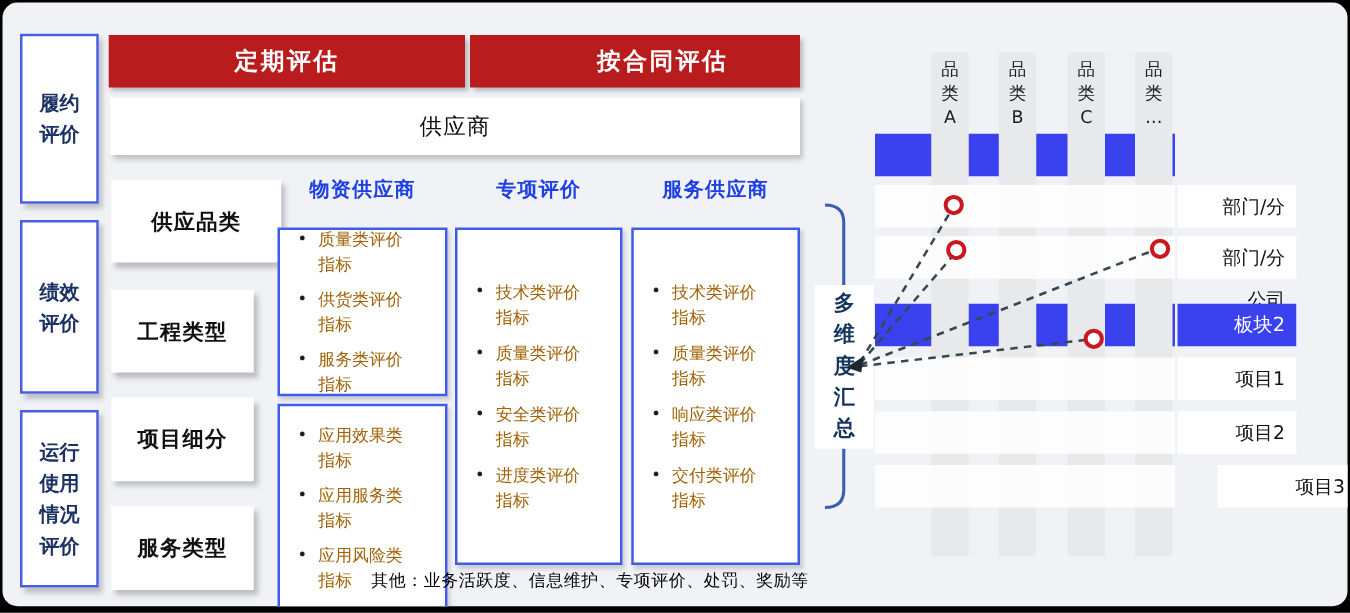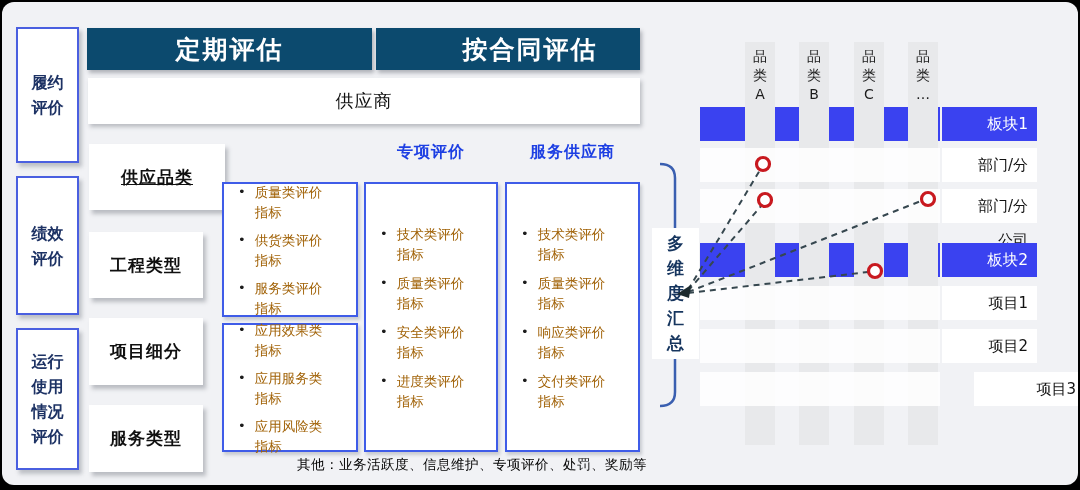--- a/index.html
+++ b/index.html
@@ -5,21 +5,21 @@
   html,body{margin:0;padding:0;background:#000;}
   body{width:1080px;height:490px;overflow:hidden;font-family:"DejaVu Sans","Liberation Sans",sans-serif;}
   #stage{position:relative;width:1076px;height:483px;margin:2px auto 0;background:#f1f2f5;border-radius:12px;overflow:hidden;}
   .abs{position:absolute;box-sizing:border-box;}
   .pre{white-space:pre-line;}
   
   .railbox{background:#fff;border:2px solid #4a5fe0;box-shadow:3px 4px 4px rgba(105,110,120,.38);
            display:flex;align-items:center;justify-content:center;text-align:center;
            color:#1d3264;font-weight:bold;font-size:16px;line-height:25px;}
   
-  .bluebtn{background:#0c4a6e;color:#fff;font-weight:bold;font-size:25px;letter-spacing:2px;
+  .bluebtn{background:#b91c1c;color:#fff;font-weight:bold;font-size:19px;letter-spacing:2px;
            display:flex;align-items:center;justify-content:center;box-shadow:2px 3px 4px rgba(95,100,110,.45);}
   .whitebar{background:#fff;display:flex;align-items:center;justify-content:center;
             font-weight:normal;font-size:18px;color:#101010;letter-spacing:1px;box-shadow:2px 3px 4px rgba(105,110,120,.4);}
   
   .catbox{background:#fff;box-shadow:3px 4px 4px rgba(105,110,120,.4);display:flex;align-items:center;justify-content:center;
           font-weight:bold;font-size:17px;color:#101010;letter-spacing:1px;}
   
   .colhdr{color:#1d3fe3;font-weight:bold;font-size:16px;text-align:center;letter-spacing:1px;}
   .bulletbox{background:#fff;border:2px solid #3f5ce8;box-shadow:2px 3px 3px rgba(110,115,125,.3);
              display:flex;flex-direction:column;justify-content:center;gap:8px;padding:8px 6px 8px 8px;}
@@ -54,43 +54,44 @@
   <div class="abs railbox pre" style="left:14px;top:326px;width:63px;height:142px;">运行
 使用
 情况
 评价</div>
 
   <div class="abs bluebtn" style="left:85px;top:26px;width:285px;height:42px;">定期评估</div>
   <div class="abs bluebtn" style="left:374px;top:26px;width:264px;height:42px;padding-left:44px;">按合同评估</div>
 
   <div class="abs whitebar" style="left:86px;top:76px;width:552px;height:46px;">供应商</div>
 
-  <div class="abs catbox" style="left:87px;top:142px;width:136px;height:66px;text-decoration:underline;">供应品类</div>
+  <div class="abs catbox" style="left:87px;top:142px;width:136px;height:66px;">供应品类</div>
   <div class="abs catbox" style="left:87px;top:230px;width:114px;height:66px;">工程类型</div>
   <div class="abs catbox" style="left:87px;top:316px;width:114px;height:67px;">项目细分</div>
   <div class="abs catbox" style="left:87px;top:403px;width:114px;height:67px;">服务类型</div>
 
+  <div class="abs colhdr" style="left:220px;top:140px;width:136px;">物资供应商</div>
   <div class="abs colhdr" style="left:362px;top:140px;width:134px;">专项评价</div>
   <div class="abs colhdr" style="left:503px;top:140px;width:135px;">服务供应商</div>
 
   <div class="abs bulletbox" style="left:220px;top:180px;width:136px;height:135px;">
     <div class="bi">
         <span class="bt pre">质量类评价
 指标</span>
       </div>
     <div class="bi">
         <span class="bt pre">供货类评价
 指标</span>
       </div>
     <div class="bi">
         <span class="bt pre">服务类评价
 指标</span>
       </div>
   </div>
-  <div class="abs bulletbox" style="left:220px;top:321px;width:136px;height:129px;">
+  <div class="abs bulletbox" style="left:220px;top:321px;width:136px;height:167px;">
     <div class="bi">
         <span class="bt pre">应用效果类
 指标</span>
       </div>
     <div class="bi">
         <span class="bt pre">应用服务类
 指标</span>
       </div>
     <div class="bi">
         <span class="bt pre">应用风险类
@@ -168,21 +169,20 @@
   <div class="abs mcolhead pre" style="left:906px;top:45px;width:30px;">品
 类
 …</div>
 
   <div class="abs whiterow" style="left:698px;top:146px;width:240px;height:34px;"></div>
   <div class="abs whiterow" style="left:698px;top:187px;width:240px;height:34px;"></div>
   <div class="abs whiterow" style="left:698px;top:284px;width:240px;height:34px;"></div>
   <div class="abs whiterow" style="left:698px;top:327px;width:240px;height:34px;"></div>
   <div class="abs whiterow" style="left:698px;top:370px;width:240px;height:34px;"></div>
 
-  <div class="abs lblcell lblblue" style="left:940px;top:105px;width:95px;">板块1</div>
   <div class="abs lblcell lblwhite" style="left:940px;top:146px;width:95px;">部门/分公司</div>
   <div class="abs lblcell lblwhite" style="left:940px;top:187px;width:95px;">部门/分公司</div>
   <div class="abs lblcell lblblue" style="left:940px;top:241px;width:95px;">板块2</div>
   <div class="abs lblcell lblwhite" style="left:940px;top:284px;width:95px;">项目1</div>
   <div class="abs lblcell lblwhite" style="left:940px;top:327px;width:95px;">项目2</div>
   <div class="abs lblcell lblwhite" style="left:940px;top:370px;width:111px;margin-left:32px;">项目3</div>
 
   <svg id="arrow-svg" width="1076" height="483">
     <g stroke="#36474f" stroke-width="2" stroke-dasharray="6 5" fill="none">
       <line x1="686" y1="288" x2="758" y2="168"></line>

